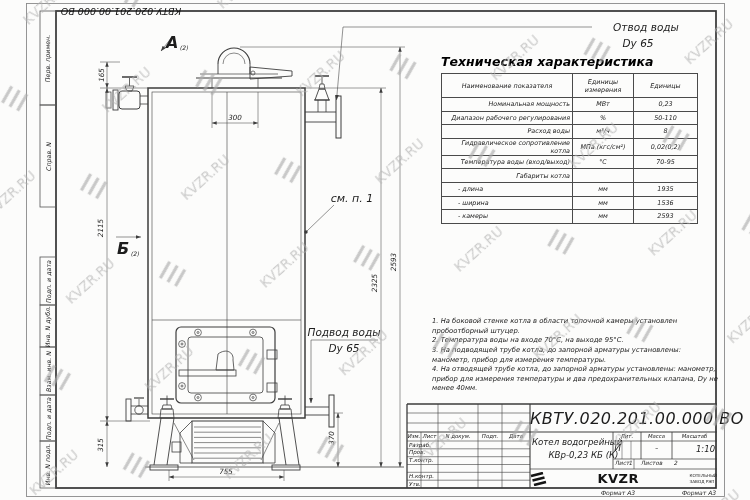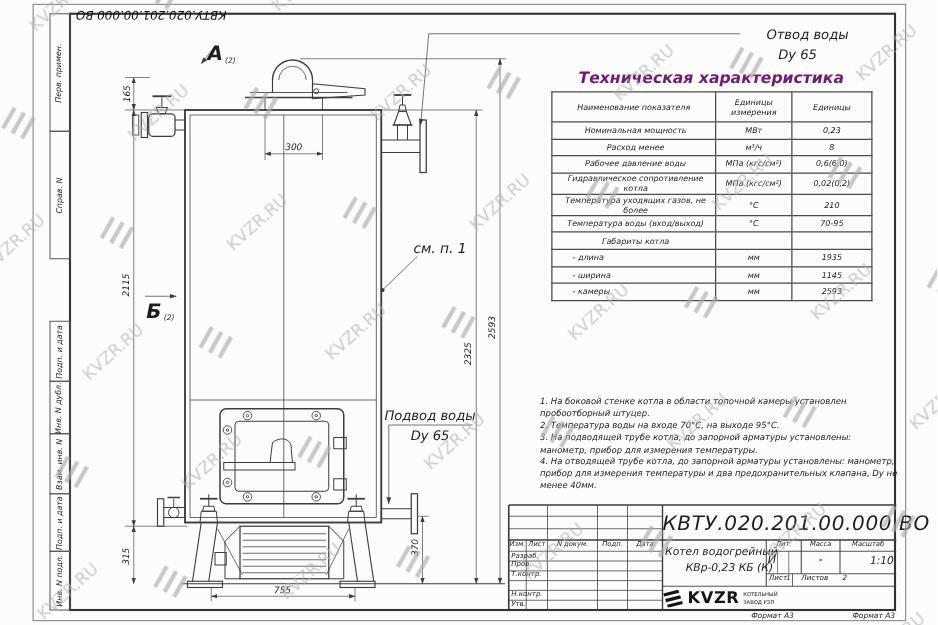--- a/index.html
+++ b/index.html
@@ -7,39 +7,39 @@
         font-family:"DejaVu Sans",sans-serif;color:#1d1d1d;}
   svg.layer{position:absolute;left:0;top:0;pointer-events:none;}
   .t{position:absolute;font-style:italic;white-space:nowrap;color:#1d1d1d;}
   .ctr{text-align:center;}
   
   .mcell{position:absolute;left:40px;width:16px;display:flex;align-items:center;justify-content:center;}
   .mcell span{transform:rotate(-90deg);font-style:italic;font-size:6.3px;white-space:nowrap;color:#222;}
   .docnum-top{position:absolute;left:58px;top:4px;width:126px;height:15px;line-height:15px;
         text-align:center;font-size:9.5px;font-style:italic;transform:rotate(180deg);color:#111;}
   
-  .tech-title{position:absolute;left:441px;top:54px;width:256px;text-align:center;
-        font-size:12.5px;font-style:italic;font-weight:600;color:#701a75;}
+  .tech-title{position:absolute;left:441px;top:54px;width:256px;
+        font-size:12.5px;font-style:italic;font-weight:600;color:#000000;}
   table.tech{position:absolute;left:441px;top:73px;width:256px;border-collapse:collapse;
         table-layout:fixed;font-style:italic;}
   table.tech td,table.tech th{border:0.8px solid #4a4a4a;font-weight:normal;font-size:6.4px;
         padding:0 2px;overflow:hidden;color:#1b1b1b;}
   table.tech th{height:23px;line-height:1.25;}
   table.tech td{height:12.6px;text-align:center;}
-  table.tech td.nm{text-align:center;padding-left:5px;}
+  table.tech td.nm{text-align:right;padding-left:5px;}
   table.tech td.sub{text-align:left;padding-left:16px;}
   
   .notes{position:absolute;left:432px;top:317px;width:286px;font-size:6.8px;font-style:italic;
         line-height:1.42;color:#1b1b1b;}
   .notes div{margin:0;}
   
   .tb{font-size:5.4px;line-height:9px;text-align:center;}
   .lbl{font-size:5.6px;line-height:7.6px;text-align:left;}
   .logo-row{position:absolute;left:530px;top:469px;width:187px;height:19px;display:flex;
-        align-items:center;justify-content:flex-start;gap:3px;font-style:normal;}
+        align-items:center;justify-content:space-between;gap:3px;font-style:normal;}
   .logo-row .kvzr{font-size:13px;font-weight:bold;letter-spacing:.5px;color:#141414;font-style:normal;}
   .logo-row .co{font-size:4.2px;line-height:1.2;color:#222;font-style:normal;text-align:left;}
 </style>
 </head>
 <body>
 
 <div class="page">
 
   <svg class="layer" width="750" height="500" viewBox="0 0 750 500">
     <defs>
@@ -265,58 +265,53 @@
       <th>Наименование показателя</th>
       <th>Единицы измерения</th>
       <th>Единицы</th>
     </tr>
     <tr>
           <td class="nm">Номинальная мощность</td>
           <td>МВт</td>
           <td>0,23</td>
         </tr>
     <tr>
-          <td class="nm">Расход менее</td>
+          <td class="nm">Диапазон рабочего регулирования</td>
+          <td>%</td>
+          <td>50-110</td>
+        </tr>
+    <tr>
+          <td class="nm">Расход воды</td>
           <td>м³/ч</td>
           <td>8</td>
-        </tr>
-    <tr>
-          <td class="nm">Рабочее давление воды</td>
-          <td>МПа (кгс/см²)</td>
-          <td>0,6(6,0)</td>
         </tr>
     <tr>
           <td class="nm">Гидравлическое сопротивление котла</td>
           <td>МПа (кгс/см²)</td>
           <td>0,02(0,2)</td>
         </tr>
     <tr>
-          <td class="nm">Температура уходящих газов, не более</td>
-          <td>°С</td>
-          <td>210</td>
-        </tr>
-    <tr>
           <td class="nm">Температура воды (вход/выход)</td>
           <td>°С</td>
           <td>70-95</td>
         </tr>
     <tr>
           <td class="nm">Габариты котла</td>
           <td></td>
           <td></td>
         </tr>
     <tr>
           <td class="sub">- длина</td>
           <td>мм</td>
           <td>1935</td>
         </tr>
     <tr>
           <td class="sub">- ширина</td>
           <td>мм</td>
-          <td>1145</td>
+          <td>1536</td>
         </tr>
     <tr>
           <td class="sub">- камеры</td>
           <td>мм</td>
           <td>2593</td>
         </tr>
   </tbody>
     </table>
 
   <div class="notes">

